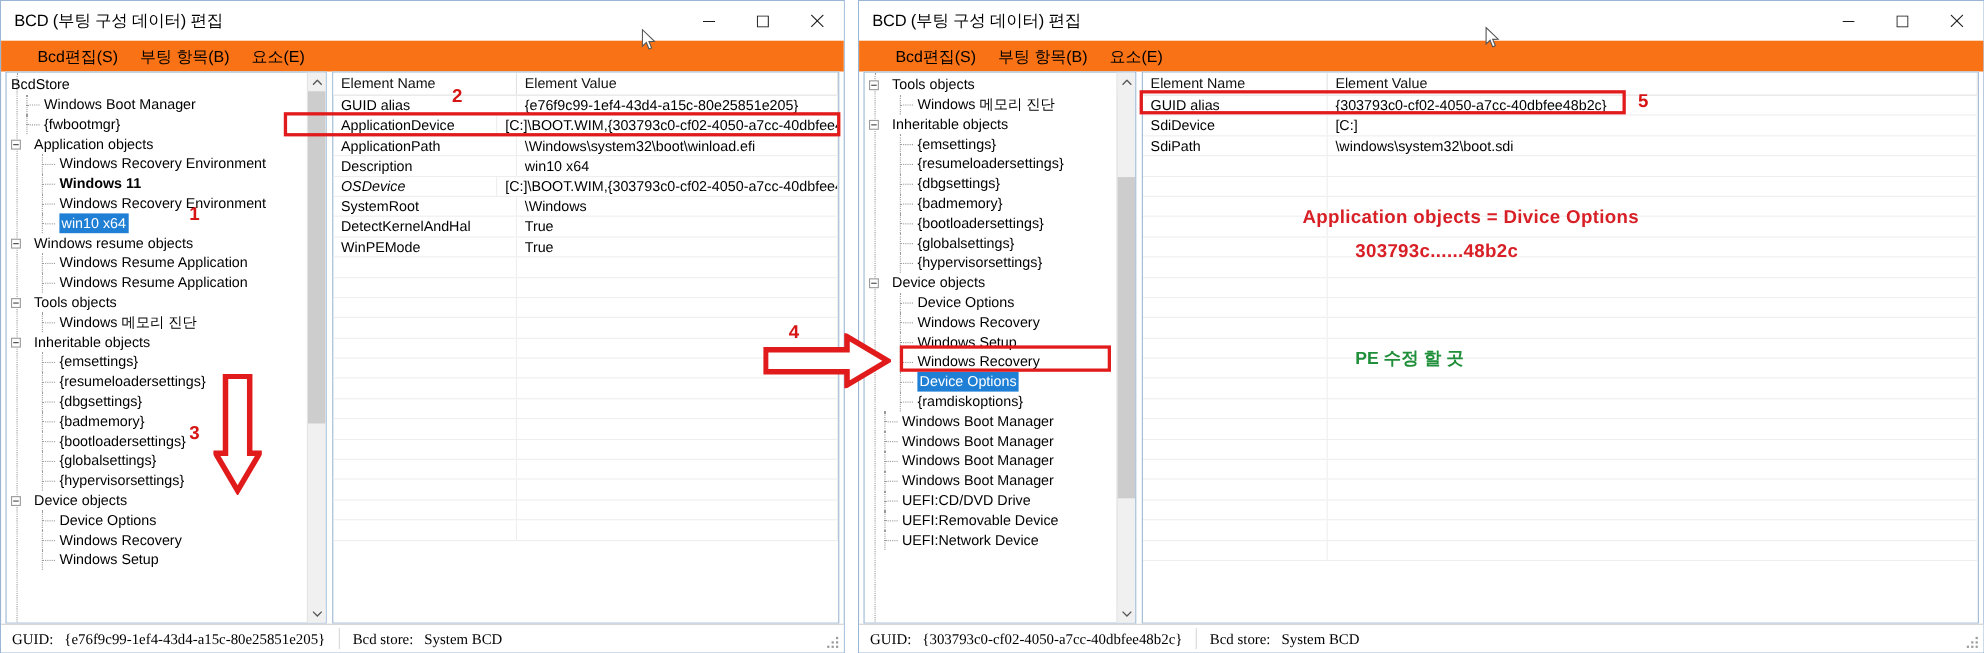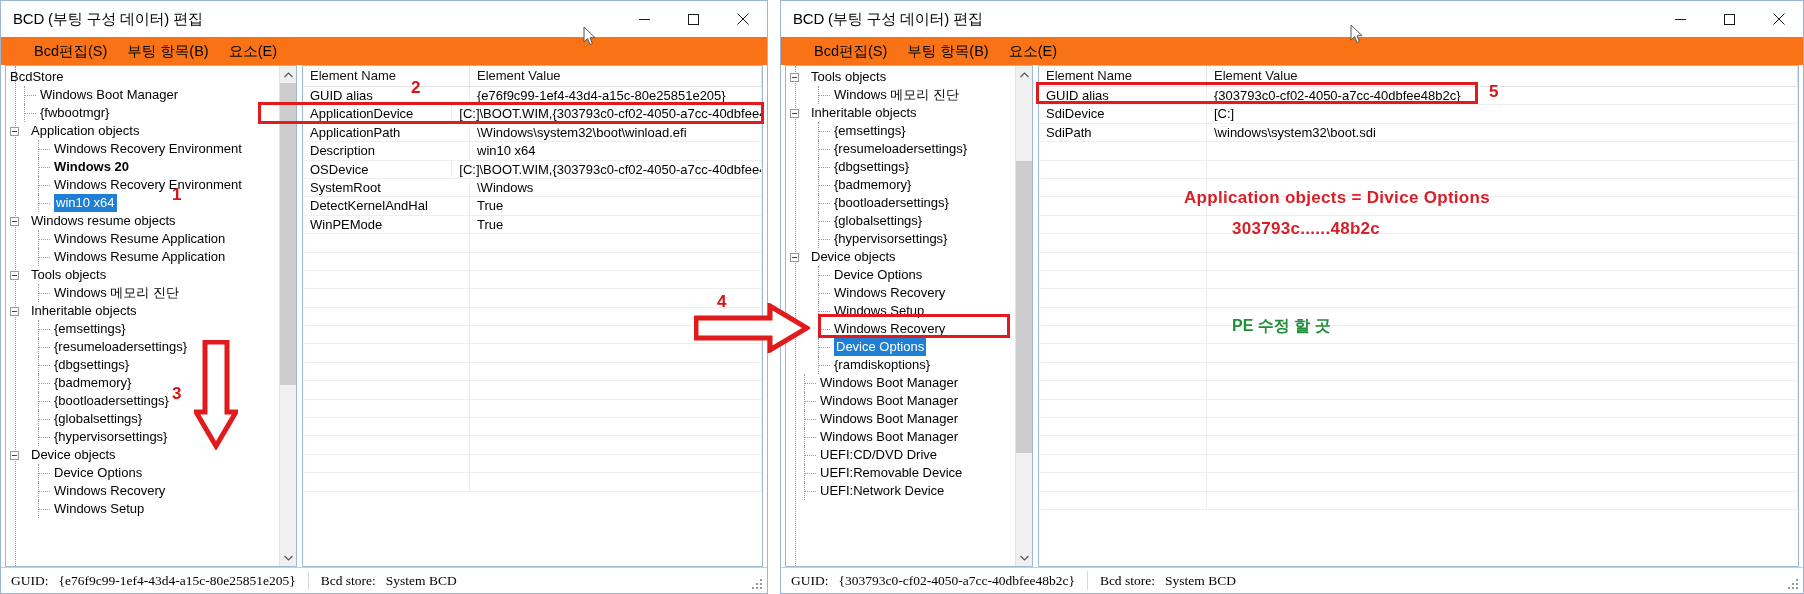--- a/index.html
+++ b/index.html
@@ -327,21 +327,21 @@
               <span class="tog"></span>
               <span style="width: 8px; height: 18px; position: relative; flex: 0 0 auto;"></span>
               <span class="lbl">Application objects</span>
             </div>
             <div class="tnode" style="padding-left: 32px;">
               <span class="dashline"></span>
               <span class="lbl">Windows Recovery Environment</span>
             </div>
             <div class="tnode bold" style="padding-left: 32px;">
               <span class="dashline"></span>
-              <span class="lbl">Windows 20</span>
+              <span class="lbl">Windows 11</span>
             </div>
             <div class="tnode" style="padding-left: 32px;">
               <span class="dashline"></span>
               <span class="lbl">Windows Recovery Environment</span>
             </div>
             <div class="tnode sel" style="padding-left: 32px;">
               <span class="dashline"></span>
               <span class="lbl">win10 x64</span>
             </div>
             <div class="tnode" style="padding-left: 4px;">
@@ -449,21 +449,21 @@
             </div>
             <div class="lrow">
               <div class="c" style="width: 167px;">ApplicationPath</div>
               <div class="c" style="flex: 1 1 auto;">\Windows\system32\boot\winload.efi</div>
             </div>
             <div class="lrow">
               <div class="c" style="width: 167px;">Description</div>
               <div class="c" style="flex: 1 1 auto;">win10 x64</div>
             </div>
             <div class="lrow">
-              <div class="c" style="width: 167px;">OSDevice</div>
+              <div class="c" style="width: 167px; font-style: italic;">OSDevice</div>
               <div class="c" style="flex: 1 1 auto;">[C:]\BOOT.WIM,{303793c0-cf02-4050-a7cc-40dbfee48b2c}</div>
             </div>
             <div class="lrow">
               <div class="c" style="width: 167px;">SystemRoot</div>
               <div class="c" style="flex: 1 1 auto;">\Windows</div>
             </div>
             <div class="lrow">
               <div class="c" style="width: 167px;">DetectKernelAndHal</div>
               <div class="c" style="flex: 1 1 auto;">True</div>
             </div>

